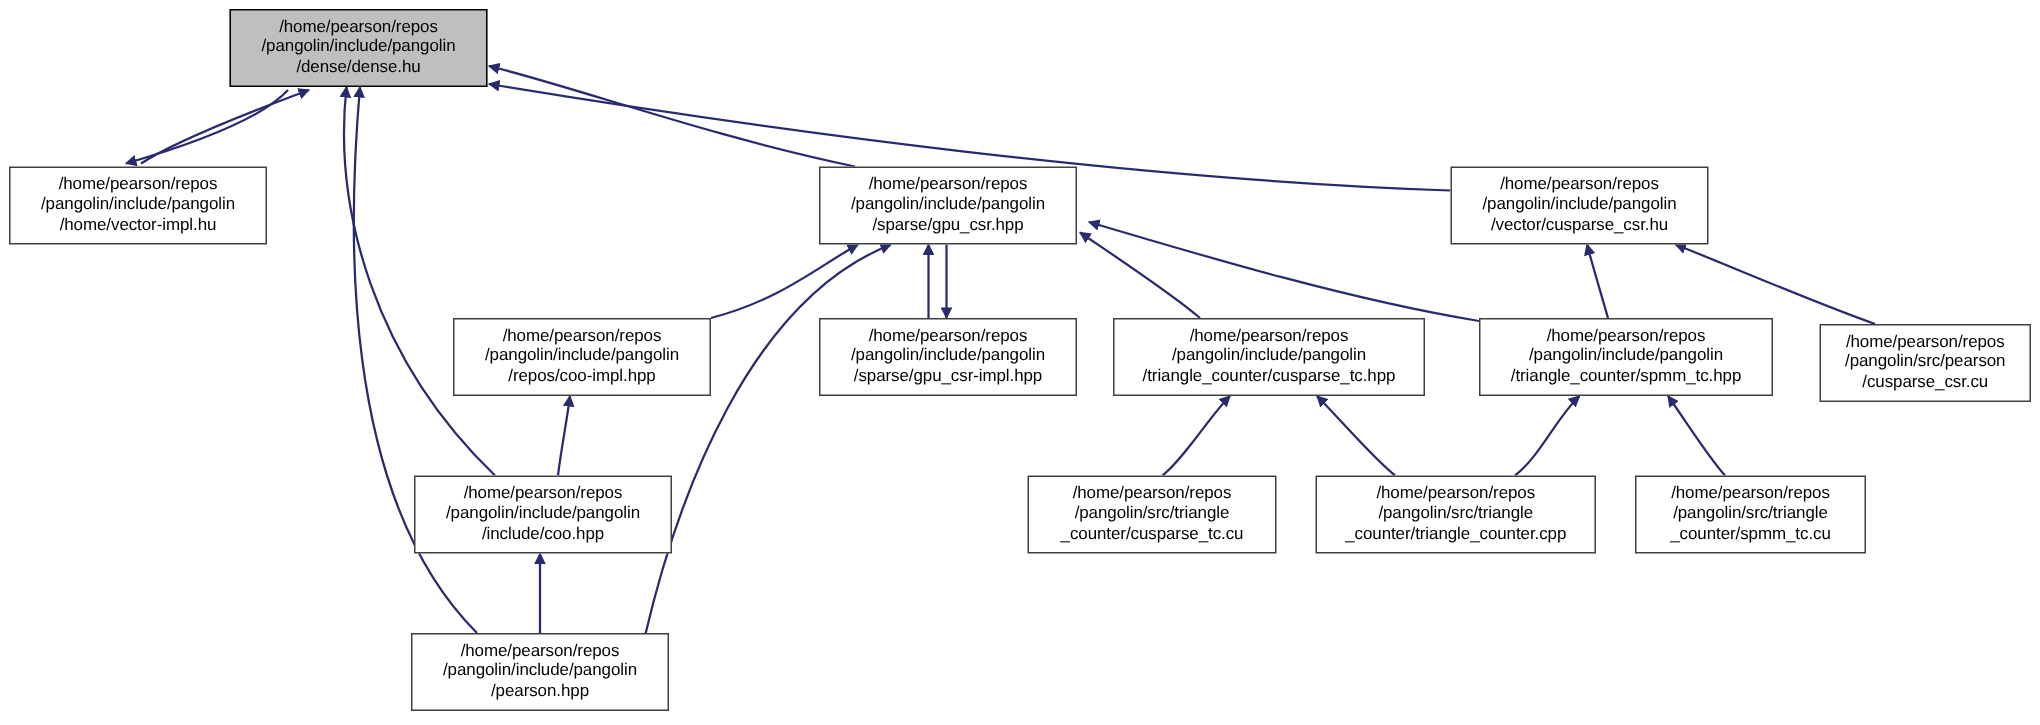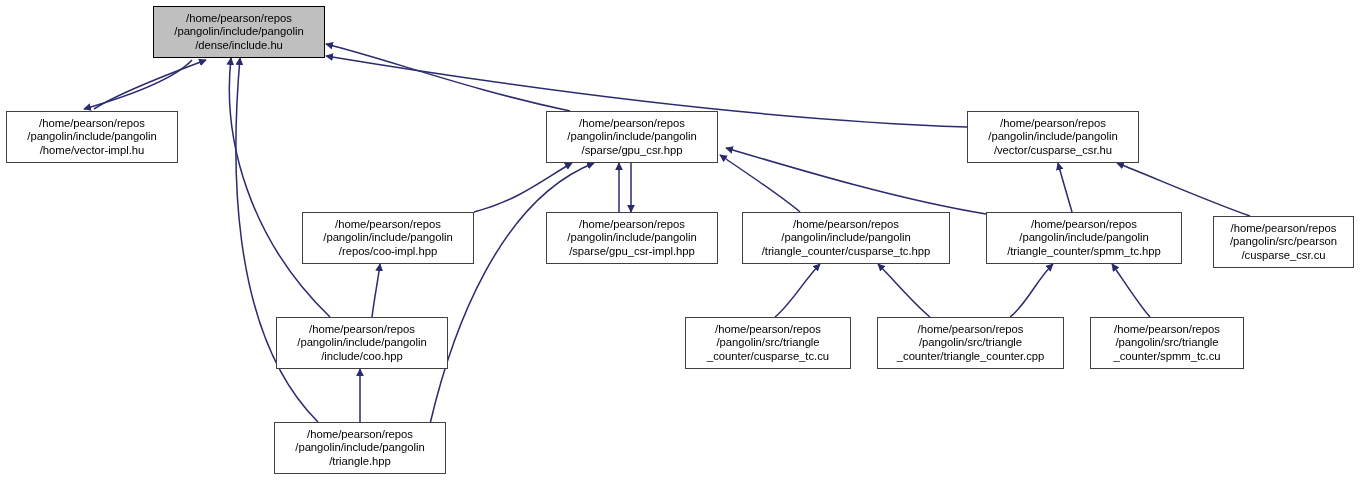--- a/index.html
+++ b/index.html
@@ -74,28 +74,28 @@
         <path d="M 775 317 C 790 305 806 278 820 264" marker-end="url(#arrow)"></path>
         <path d="M 930 317 C 915 305 892 278 878 264" marker-end="url(#arrow)"></path>
         <path d="M 1010 317 C 1026 305 1038 278 1053 264" marker-end="url(#arrow)"></path>
         <path d="M 1150 317 C 1139 305 1122 278 1112 264" marker-end="url(#arrow)"></path>
         <path d="M 1250 216 C 1210 202 1155 178 1117 163" marker-end="url(#arrow)"></path>
         <path d="M 1072 212 C 1068 198 1062 178 1058 163" marker-end="url(#arrow)"></path>
       </g>
   </svg>
 
   <div id="node-layer">
-      <div class="node root" style="left: 153px; top: 6px; width: 172px; height: 52px;"><span class="line">/home/pearson/repos</span><span class="line">/pangolin/include/pangolin</span><span class="line">/dense/include.hu</span></div>
+      <div class="node root" style="left: 153px; top: 6px; width: 172px; height: 52px;"><span class="line">/home/pearson/repos</span><span class="line">/pangolin/include/pangolin</span><span class="line">/dense/dense.hu</span></div>
       <div class="node" style="left: 6px; top: 111px; width: 172px; height: 52px;"><span class="line">/home/pearson/repos</span><span class="line">/pangolin/include/pangolin</span><span class="line">/home/vector-impl.hu</span></div>
       <div class="node" style="left: 546px; top: 111px; width: 172px; height: 52px;"><span class="line">/home/pearson/repos</span><span class="line">/pangolin/include/pangolin</span><span class="line">/sparse/gpu_csr.hpp</span></div>
       <div class="node" style="left: 967px; top: 111px; width: 172px; height: 52px;"><span class="line">/home/pearson/repos</span><span class="line">/pangolin/include/pangolin</span><span class="line">/vector/cusparse_csr.hu</span></div>
       <div class="node" style="left: 302px; top: 212px; width: 172px; height: 52px;"><span class="line">/home/pearson/repos</span><span class="line">/pangolin/include/pangolin</span><span class="line">/repos/coo-impl.hpp</span></div>
       <div class="node" style="left: 546px; top: 212px; width: 172px; height: 52px;"><span class="line">/home/pearson/repos</span><span class="line">/pangolin/include/pangolin</span><span class="line">/sparse/gpu_csr-impl.hpp</span></div>
       <div class="node" style="left: 742px; top: 212px; width: 208px; height: 52px;"><span class="line">/home/pearson/repos</span><span class="line">/pangolin/include/pangolin</span><span class="line">/triangle_counter/cusparse_tc.hpp</span></div>
       <div class="node" style="left: 986px; top: 212px; width: 196px; height: 52px;"><span class="line">/home/pearson/repos</span><span class="line">/pangolin/include/pangolin</span><span class="line">/triangle_counter/spmm_tc.hpp</span></div>
       <div class="node" style="left: 1213px; top: 216px; width: 141px; height: 52px;"><span class="line">/home/pearson/repos</span><span class="line">/pangolin/src/pearson</span><span class="line">/cusparse_csr.cu</span></div>
       <div class="node" style="left: 276px; top: 317px; width: 172px; height: 52px;"><span class="line">/home/pearson/repos</span><span class="line">/pangolin/include/pangolin</span><span class="line">/include/coo.hpp</span></div>
       <div class="node" style="left: 685px; top: 317px; width: 166px; height: 52px;"><span class="line">/home/pearson/repos</span><span class="line">/pangolin/src/triangle</span><span class="line">_counter/cusparse_tc.cu</span></div>
       <div class="node" style="left: 877px; top: 317px; width: 187px; height: 52px;"><span class="line">/home/pearson/repos</span><span class="line">/pangolin/src/triangle</span><span class="line">_counter/triangle_counter.cpp</span></div>
       <div class="node" style="left: 1090px; top: 317px; width: 154px; height: 52px;"><span class="line">/home/pearson/repos</span><span class="line">/pangolin/src/triangle</span><span class="line">_counter/spmm_tc.cu</span></div>
-      <div class="node" style="left: 274px; top: 422px; width: 172px; height: 52px;"><span class="line">/home/pearson/repos</span><span class="line">/pangolin/include/pangolin</span><span class="line">/triangle.hpp</span></div>
+      <div class="node" style="left: 274px; top: 422px; width: 172px; height: 52px;"><span class="line">/home/pearson/repos</span><span class="line">/pangolin/include/pangolin</span><span class="line">/pearson.hpp</span></div>
     </div>
 </div>
 
 </body></html>

